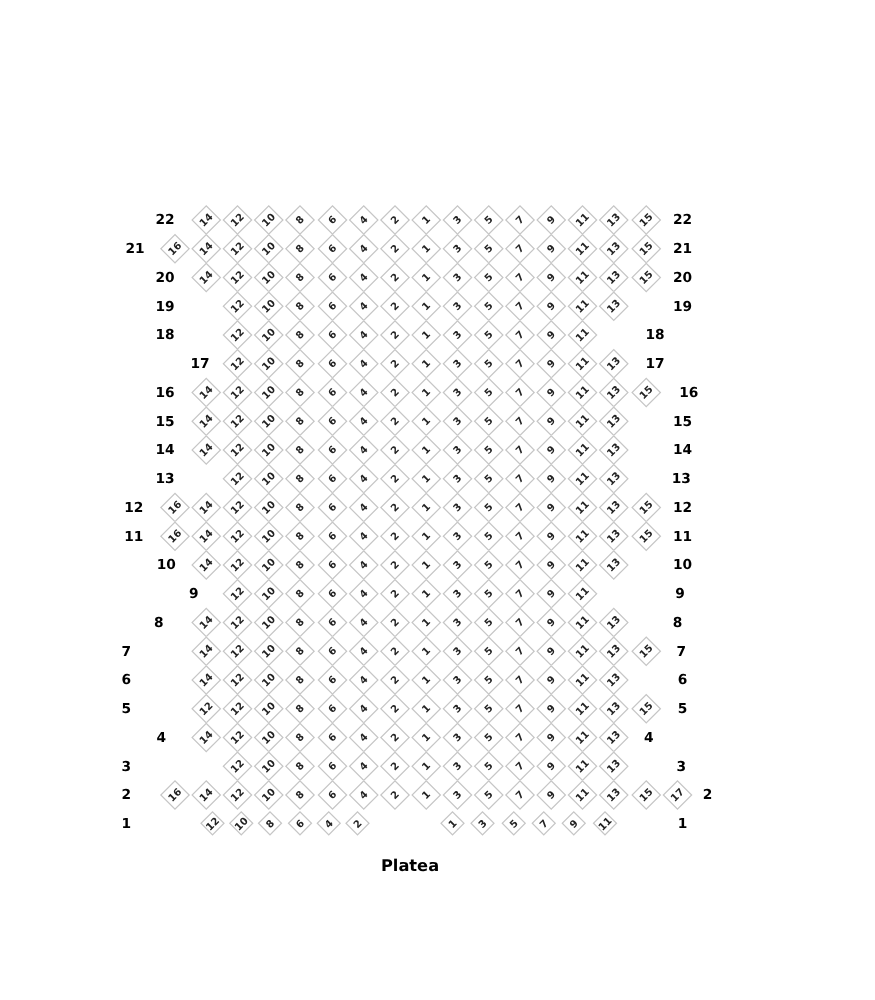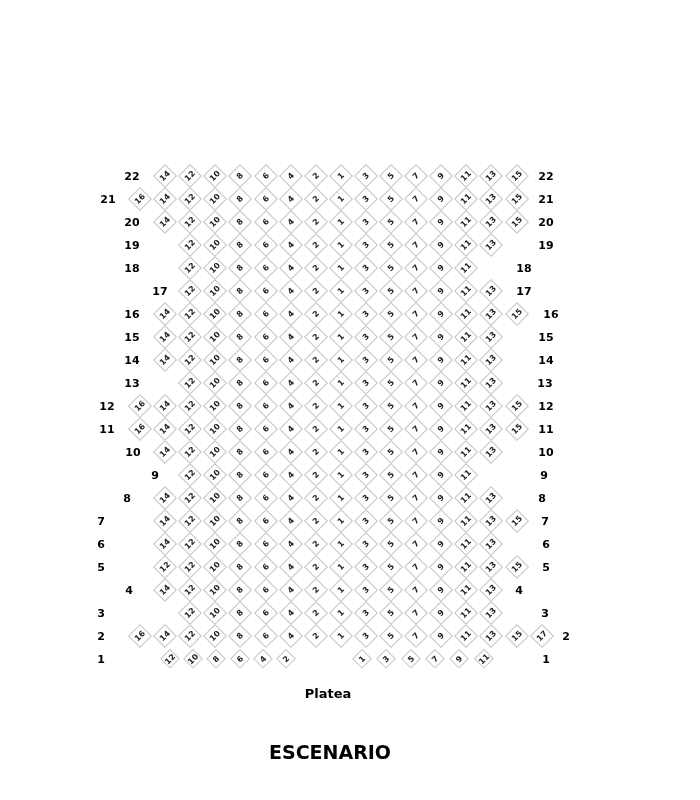--- a/index.html
+++ b/index.html
@@ -1335,14 +1335,13 @@
       <div class="seat" style="left: 459.2px; top: 659px; width: 14.45px; height: 14.45px;">
         <span class="d"></span>
         <span class="n">9</span>
       </div>
       <div class="seat" style="left: 483.5px; top: 659px; width: 14.45px; height: 14.45px;">
         <span class="d"></span>
         <span class="n">11</span>
       </div>
     </div>
   <div class="platea">Platea</div>
-  <div class="stage">ESCENARIO</div>
 </div>
 
 </body></html>

